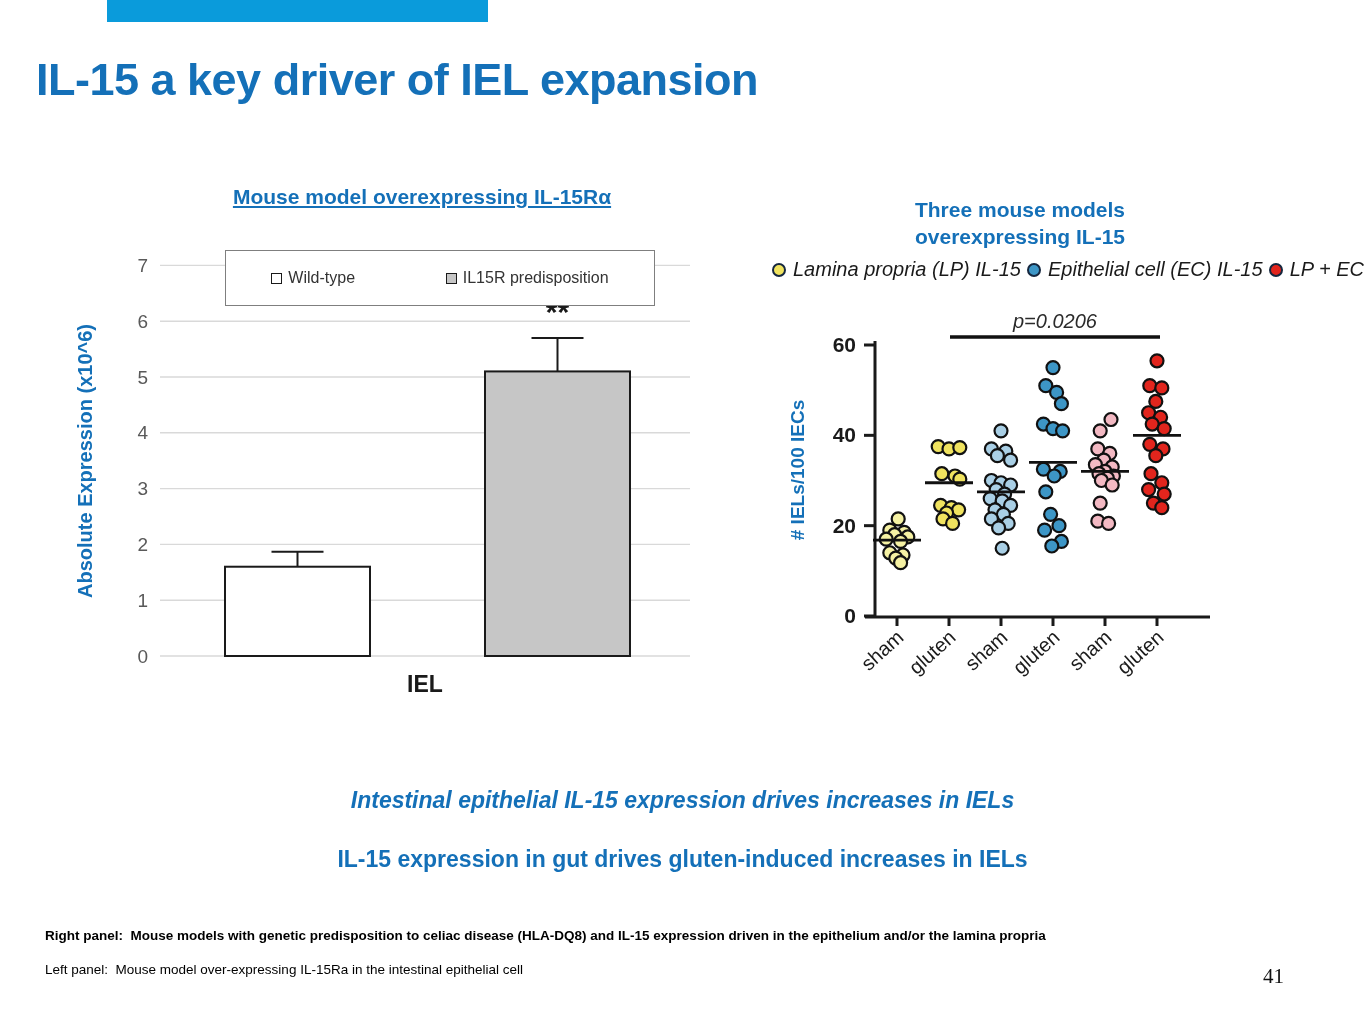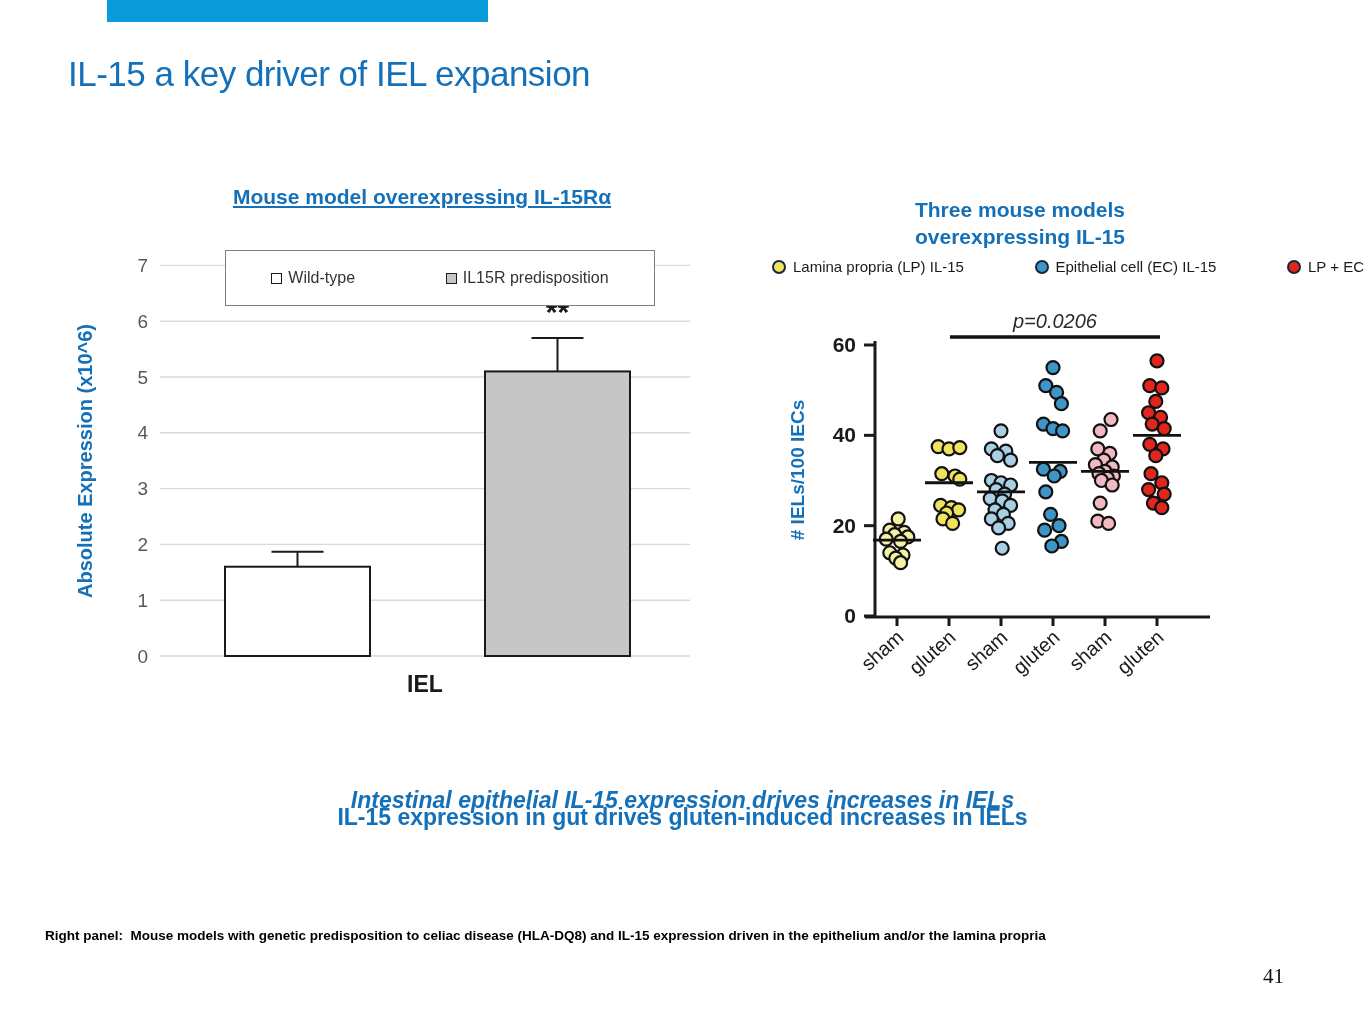--- a/index.html
+++ b/index.html
@@ -5,35 +5,35 @@
   :root{
     --accent:#0a9bdb;
     --heading:#1470b8;
     --ink:#1a1a1a;
   }
   *{margin:0;padding:0;box-sizing:border-box;}
   html,body{background:#ffffff;}
   body{font-family:"Liberation Sans", sans-serif;}
   .slide{position:relative;width:1365px;height:1024px;background:#ffffff;overflow:hidden;}
   .accent-bar{position:absolute;left:107px;top:0;width:381px;height:22px;background:var(--accent);}
-  .slide-title{position:absolute;left:36px;top:54px;font-size:35px;font-weight:normal;color:var(--heading);letter-spacing:-0.5px;margin-left:32px;}
+  .slide-title{position:absolute;left:36px;top:54px;font-size:45px;font-weight:bold;color:var(--heading);letter-spacing:-0.5px;}
   .chart-title{position:absolute;font-weight:bold;color:var(--heading);font-size:21px;text-align:center;}
   .left-title{left:97px;top:185px;width:650px;text-decoration:underline;}
   .right-title{left:770px;top:170px;width:500px;line-height:27px;margin-top:26px;}
   .bar-svg{position:absolute;left:60px;top:235px;}
   .scatter-svg{position:absolute;left:770px;top:295px;}
   .bar-legend{position:absolute;left:225px;top:250px;width:430px;height:56px;border:1.5px solid #7f7f7f;background:#fff;display:flex;align-items:center;justify-content:space-around;font-size:16px;color:#333;}
   .bar-legend .item{display:flex;align-items:center;gap:6px;}
   .bar-legend .sw{width:11px;height:11px;border:1.5px solid #1a1a1a;display:inline-block;}
-  .scatter-legend{position:absolute;left:772px;top:258px;width:592px;display:flex;align-items:center;justify-content:space-between;font-size:15px;color:#1a1a1a;}
+  .scatter-legend{position:absolute;left:772px;top:258px;width:592px;display:flex;align-items:center;justify-content:space-between;font-size:20px;color:#1a1a1a;font-style:italic;}
   .scatter-legend .item{display:flex;align-items:center;gap:7px;}
   .scatter-legend .sw{width:14px;height:14px;border:2.5px solid #15273f;border-radius:50%;display:inline-block;}
   .statement{position:absolute;left:0;width:1365px;text-align:center;font-weight:bold;color:var(--heading);font-size:23px;}
   .statement1{top:787px;font-style:italic;}
-  .statement2{top:804px;}
+  .statement2{top:846px;}
   .footnote{position:absolute;left:45px;font-size:13.5px;color:#000;white-space:pre-wrap;}
   .footnote1{top:962px;}
   .footnote2{top:928px;font-weight:bold;}
   .page-number{position:absolute;left:1263px;top:964px;font-size:21px;color:#111;font-family:"Liberation Serif", serif;}
 </style>
 </head>
 <body>
 
 <div class="slide">
 
@@ -219,16 +219,17 @@
       <circle cx="383.4" cy="208.08249999999998" r="6.5" fill="#e2251d" stroke="#111" stroke-width="2.2"></circle>
       <circle cx="391.8" cy="212.5992" r="6.5" fill="#e2251d" stroke="#111" stroke-width="2.2"></circle>
       <line x1="363" y1="140.332" x2="411" y2="140.332" stroke="#111" stroke-width="2.8"></line>
       <line x1="180" y1="42" x2="390" y2="42" stroke="#111" stroke-width="3.5"></line>
       <text x="285" y="33" text-anchor="middle" font-size="20" font-style="italic" fill="#2b2b2b">p=0.0206</text>
     </svg>
 
   <div class="statement statement1">Intestinal epithelial IL-15 expression drives increases in IELs</div>
   <div class="statement statement2">IL-15 expression in gut drives gluten-induced increases in IELs</div>
 
+  <div class="footnote footnote1">Left panel:  Mouse model over-expressing IL-15Ra in the intestinal epithelial cell</div>
   <div class="footnote footnote2">Right panel:  Mouse models with genetic predisposition to celiac disease (HLA-DQ8) and IL-15 expression driven in the epithelium and/or the lamina propria</div>
   <div class="page-number">41</div>
 
 </div>
 
 </body></html>

